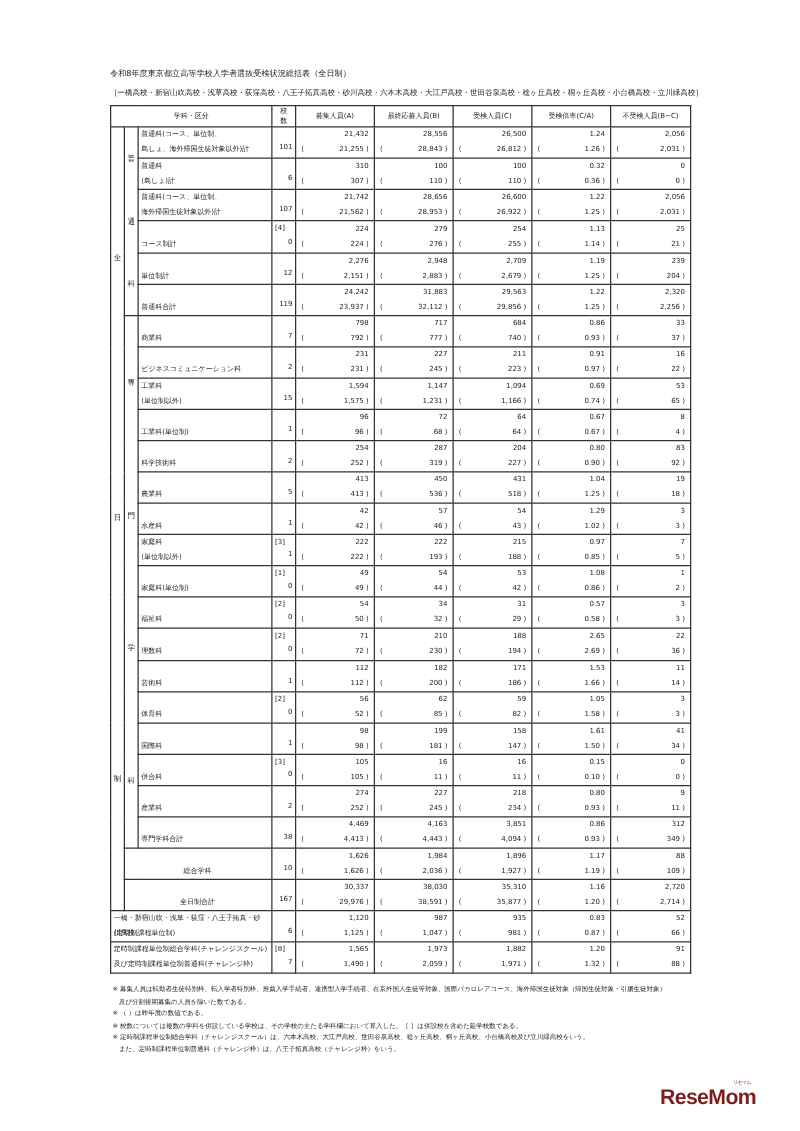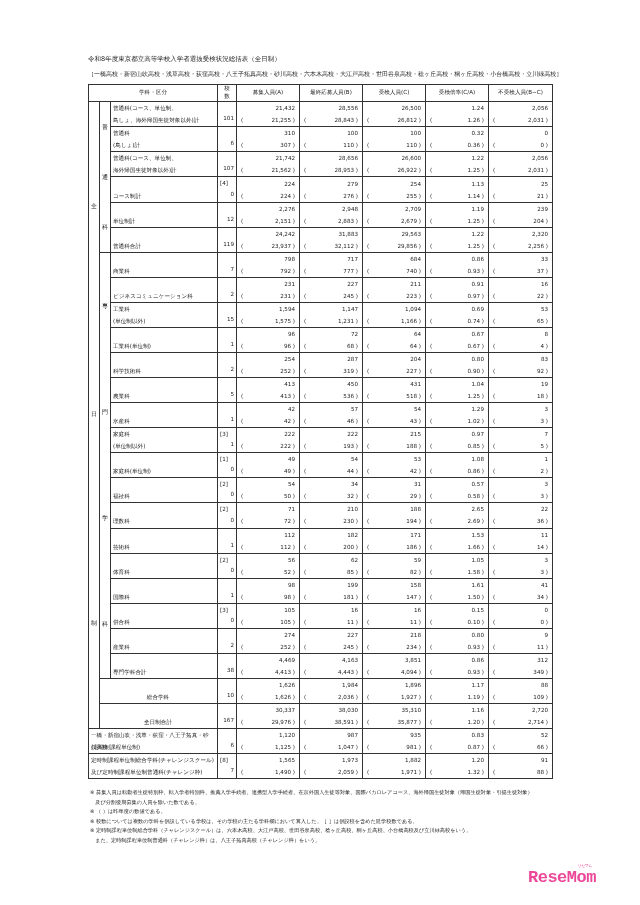--- a/index.html
+++ b/index.html
@@ -15,22 +15,22 @@
   td.cnt { text-align:right; vertical-align:bottom; padding:0 2px 2px 2px; line-height:11px; position:relative; }
   td.cnt .br { position:absolute; left:2px; top:1px; }
   td.num { text-align:right; padding:0 4px; line-height:12px; }
   td.num div { height:12px; }
   td.num .prev::before { content:"("; float:left; }
   td.num .prev::after { content:" )"; }
   td.side { text-align:center; vertical-align:middle; padding:0; font-size:6px; }
   .sidechars { display:flex; flex-direction:column; justify-content:space-around; height:100%; align-items:center; }
   tr.row { height:25px; }
   .notes { position:absolute; left:90px; top:788px; font-size:5.2px; line-height:9.5px; width:470px; }
-  .logo { position:absolute; left:528px; top:868px; font-size:17px; font-weight:bold; color:#ec4899;
-          font-family:Liberation Mono, monospace; letter-spacing:-0.5px; }
+  .logo { position:absolute; left:528px; top:868px; font-size:17px; font-weight:bold; color:#7f1d1d;
+          font-family:Liberation Sans, sans-serif; letter-spacing:-0.5px; }
   .logo small { position:absolute; right:4px; top:-5px; font-size:4px; font-weight:normal; }
 </style>
 </head>
 <body>
 
 <div class="title">令和8年度東京都立高等学校入学者選抜受検状況総括表（全日制）</div>
 <div class="subtitle">［一橋高校・新宿山吹高校・浅草高校・荻窪高校・八王子拓真高校・砂川高校・六本木高校・大江戸高校・世田谷泉高校・稔ヶ丘高校・桐ヶ丘高校・小台橋高校・立川緑高校］</div>
 
 <table>
   <colgroup>

